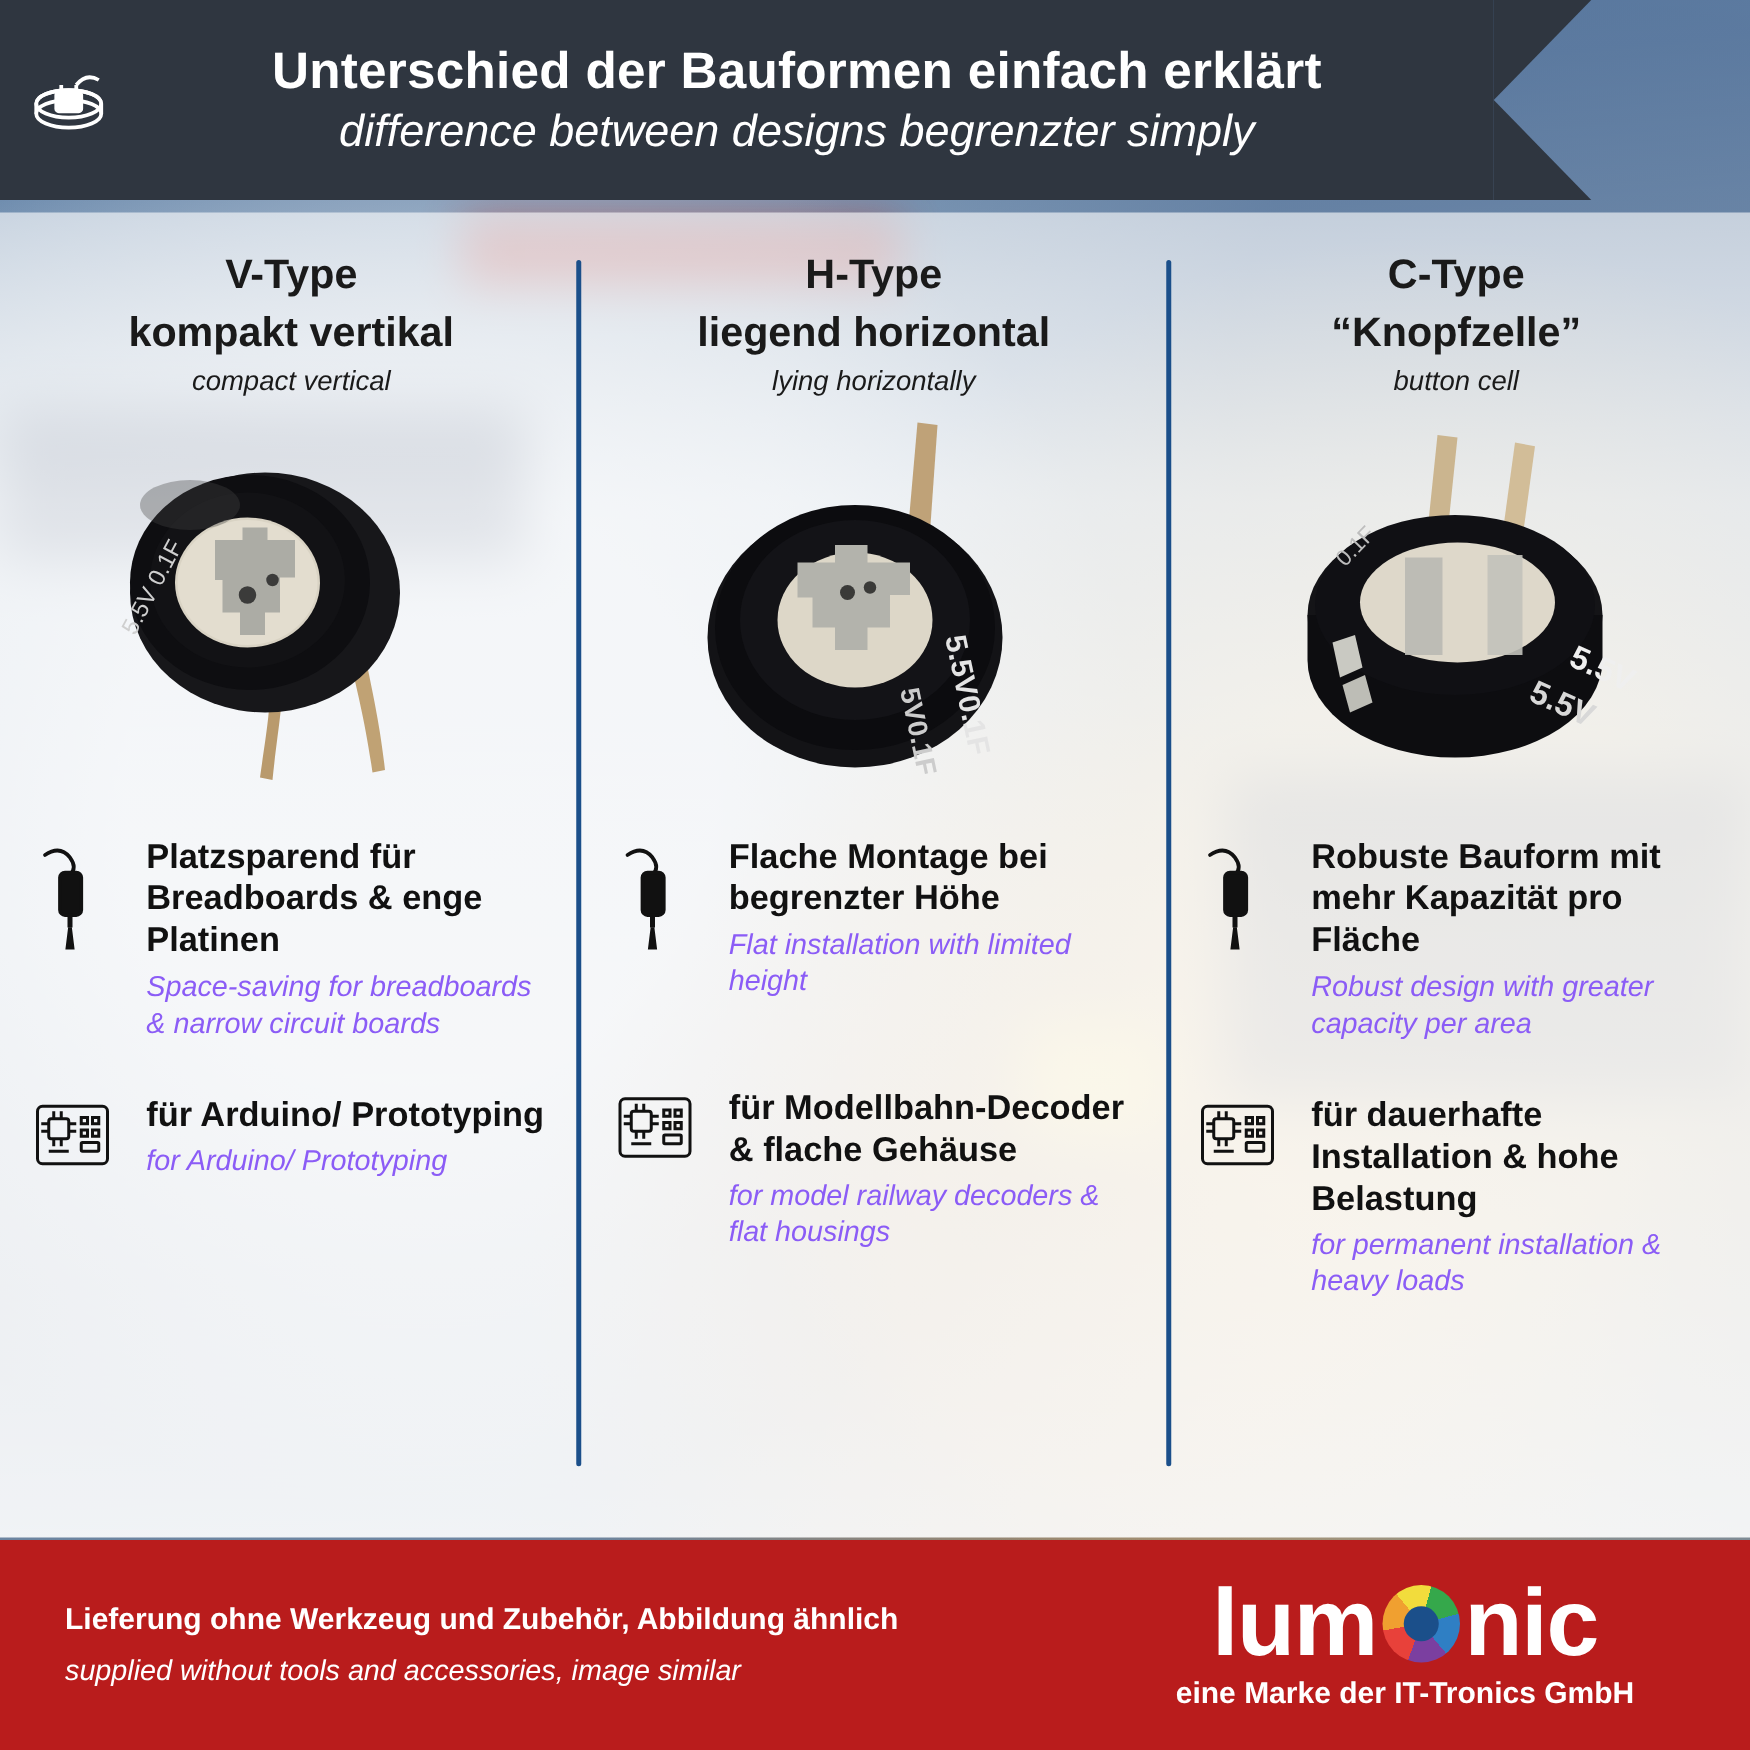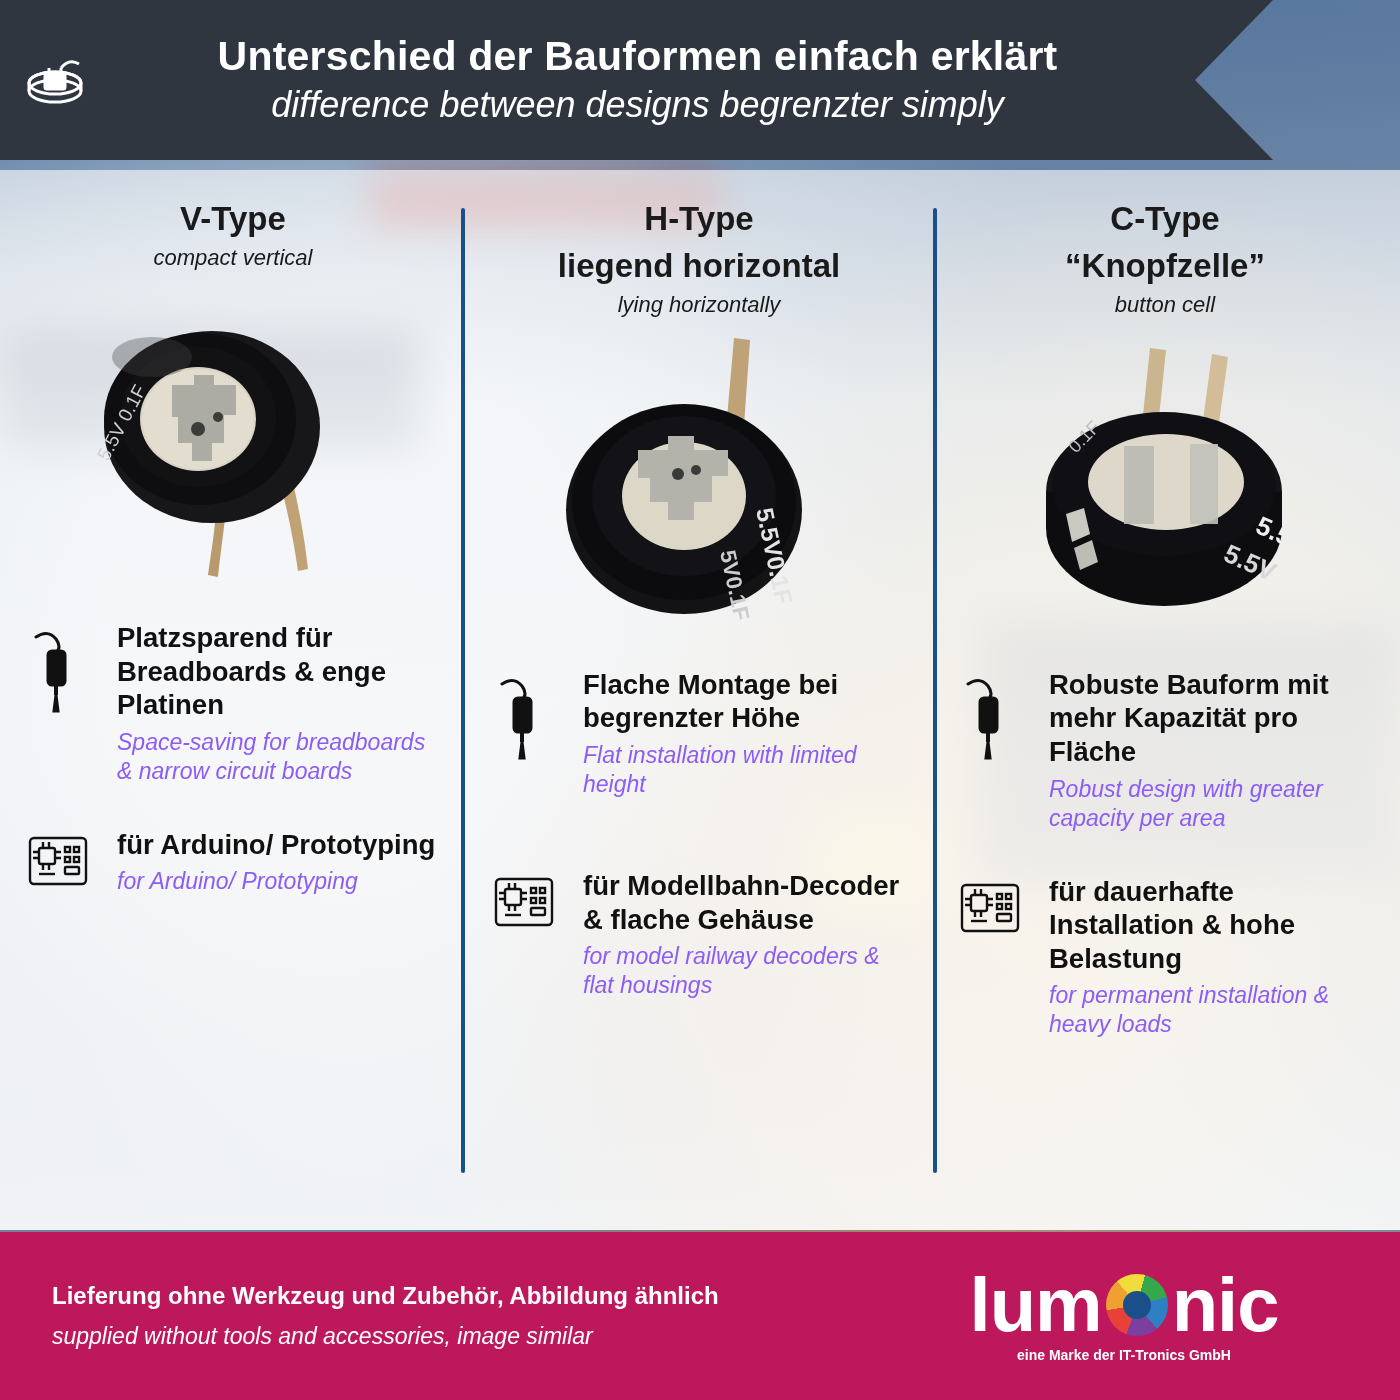--- a/index.html
+++ b/index.html
@@ -136,21 +136,21 @@
   .b-de{
     font-size:27.5px;font-weight:bold;color:#111;line-height:1.22;
   }
   .b-en{
     font-size:23px;font-style:italic;color:#8b5cf6;line-height:1.26;margin-top:6px;
   }
 
   
   .footer{
     position:absolute;left:0;bottom:0;width:1400px;height:168px;
-    background:#be185d;
+    background:#b91c1c;
     z-index:6;
     display:flex;align-items:center;
   }
   .footer-left{
     flex:1 1 auto;color:#fff;padding-left:52px;
   }
   .f-de{font-size:24px;font-weight:bold;line-height:1.3;}
   .f-en{font-size:23px;font-style:italic;line-height:1.3;margin-top:10px;}
   .footer-right{
     flex:0 0 520px;text-align:center;color:#fff;padding-right:16px;
@@ -169,21 +169,21 @@
         #f2dc3c 120deg 175deg,
         #35a84b 175deg 235deg,
         #2f7fc4 235deg 300deg,
         #7b3fa0 300deg 360deg);
       position:relative;
   }
   .logo .o:after{
     content:"";position:absolute;left:50%;top:50%;transform:translate(-50%,-50%);
     width:28px;height:28px;border-radius:50%;background:#1b4f8a;
   }
-  .logo-sub{font-size:14px;font-weight:bold;margin-top:6px;}
+  .logo-sub{font-size:24px;font-weight:bold;margin-top:6px;}
 </style>
 </head>
 <body>
 
 <div class="page">
 
   <div class="bg"></div>
   <div class="bg-blobs"></div>
   <div class="bg-blobs2"></div>
   <div class="bg-white-wash"></div>
@@ -206,20 +206,21 @@
   </div>
 
   <div class="columns">
 
     <div class="divider div1"></div>
     <div class="divider div2"></div>
 
     <div class="col">
       <div class="col-title">
         <div class="col-type">V-Type</div>
+        <div class="col-de">kompakt vertikal</div>
         <div class="col-en">compact vertical</div>
       </div>
 
       <div class="photo">
         <svg class="cap-wrap" viewBox="0 0 422 330">
           <g>
 
             <path d="M205 200 C205 240 200 260 196 300 L186 298 C192 255 196 238 193 200 Z" fill="#b99a6d"></path>
             <path d="M268 190 C276 230 282 255 286 292 L276 294 C270 252 264 230 256 195 Z" fill="#c0a274"></path>
 

